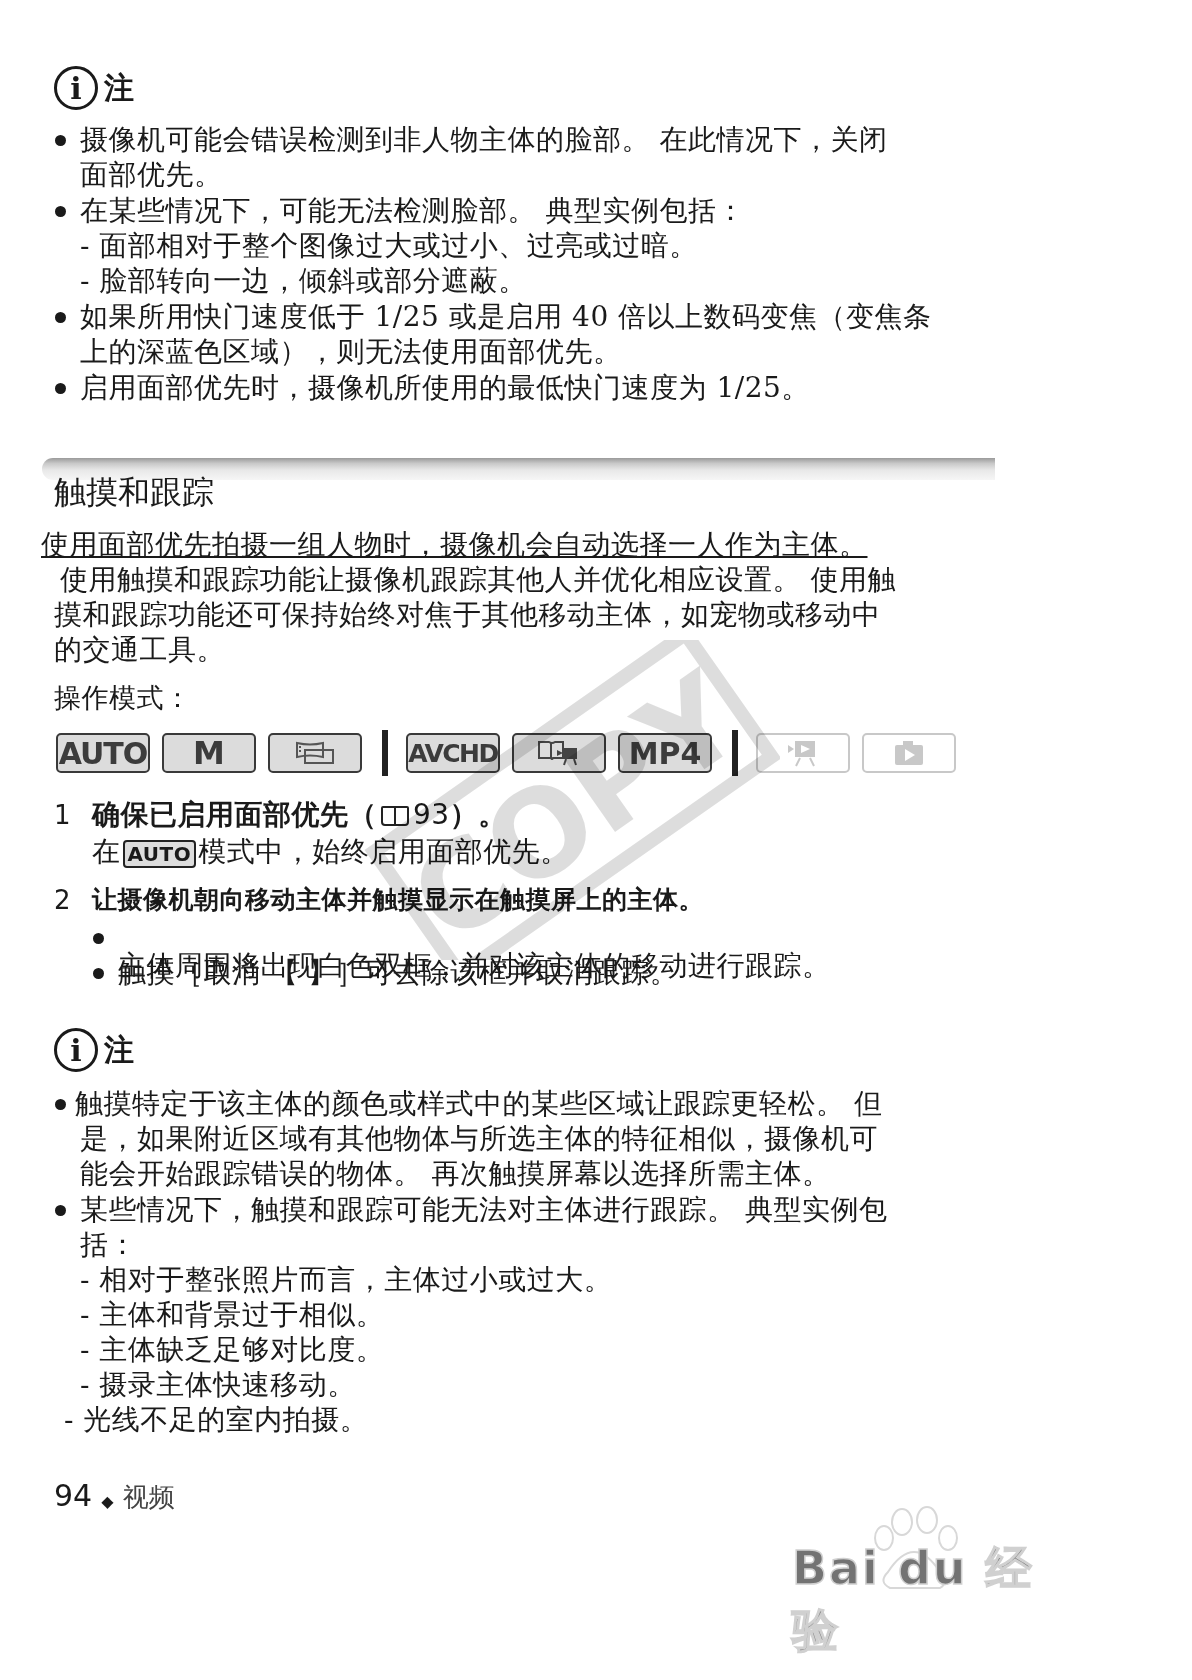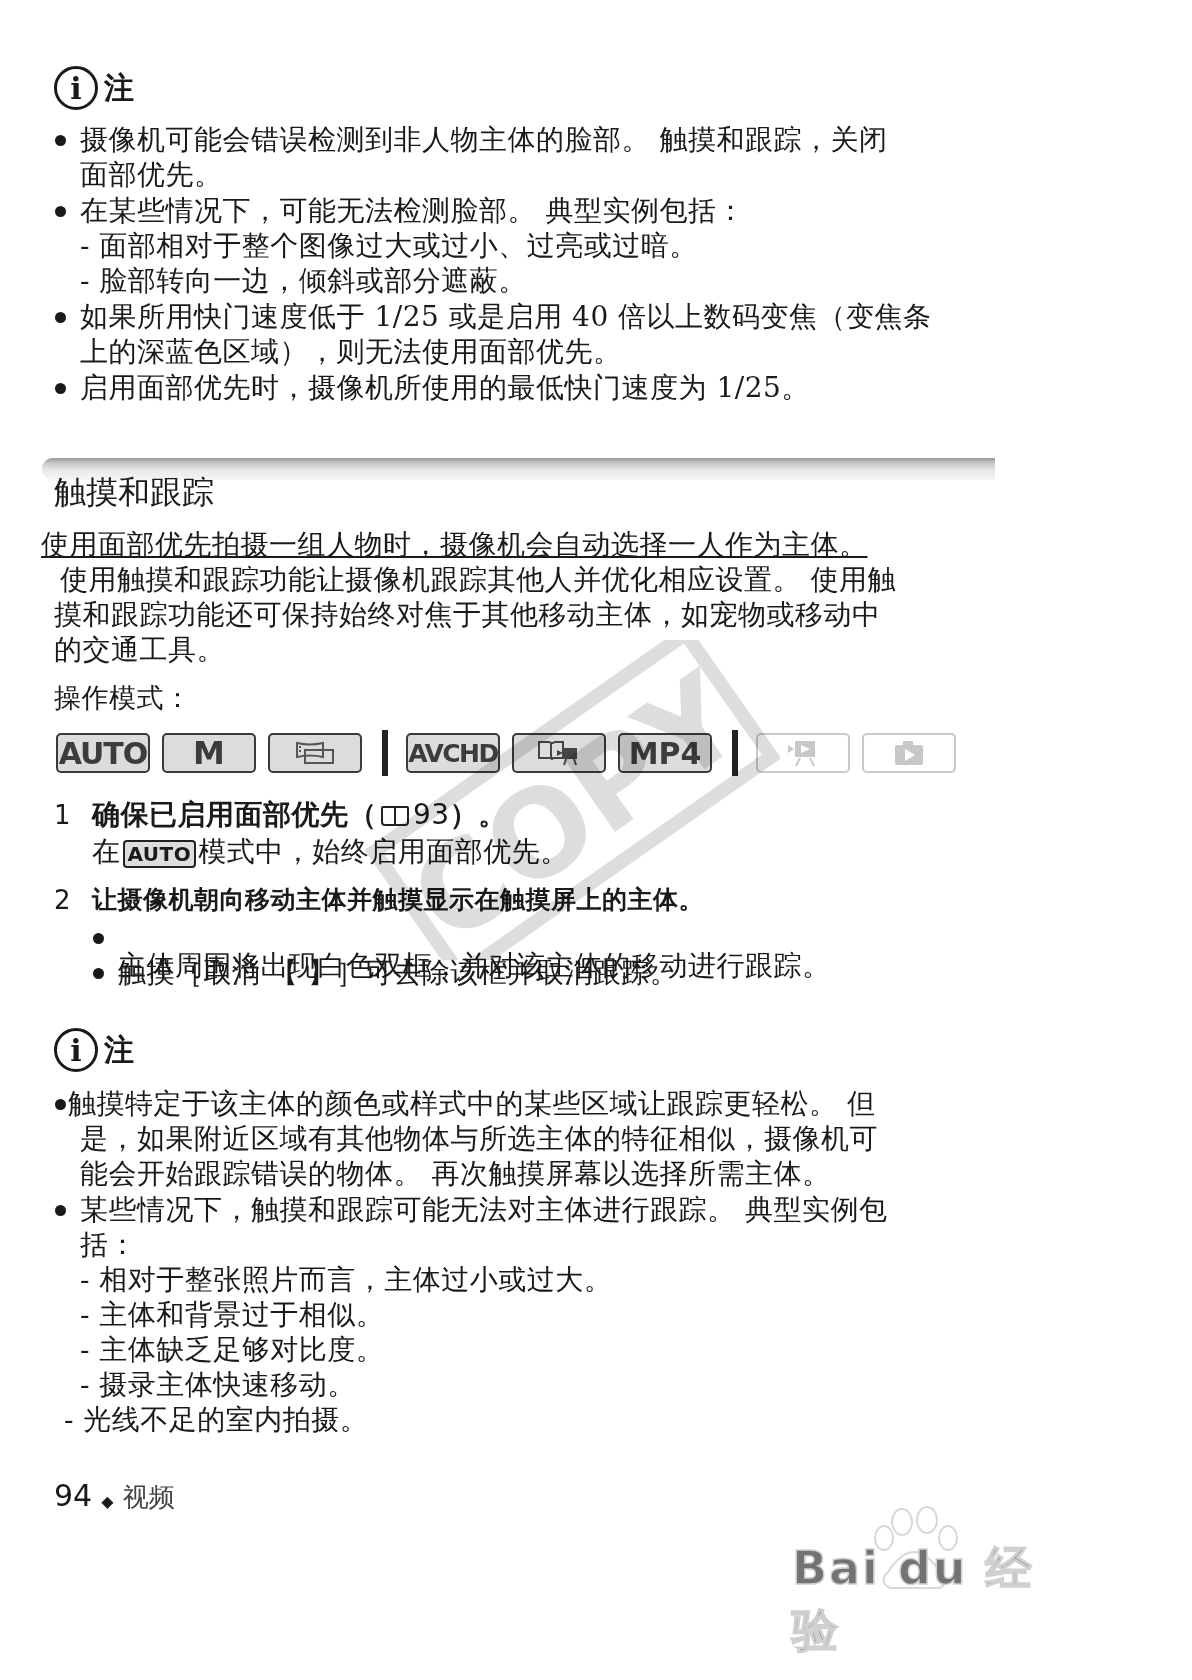--- a/index.html
+++ b/index.html
@@ -38,21 +38,21 @@
 </head>
 <body>
 
 <div class="note-head" style="top:66px;">
   <div class="info-icon">i</div>
   <span class="note-label">注</span>
 </div>
 
 <div>
   <div class="bullet" style="left:55px;top:135px;"></div>
-  <div class="line" style="left:80px;top:122px;">摄像机可能会错误检测到非人物主体的脸部。 触摸和跟踪，关闭</div>
+  <div class="line" style="left:80px;top:122px;">摄像机可能会错误检测到非人物主体的脸部。 在此情况下，关闭</div>
   <div class="line" style="left:80px;top:157px;">面部优先。</div>
 
   <div class="bullet" style="left:55px;top:206px;"></div>
   <div class="line" style="left:80px;top:193px;">在某些情况下，可能无法检测脸部。 典型实例包括：</div>
   <div class="line" style="left:80px;top:228px;">- 面部相对于整个图像过大或过小、过亮或过暗。</div>
   <div class="line" style="left:80px;top:263px;">- 脸部转向一边，倾斜或部分遮蔽。</div>
 
   <div class="bullet" style="left:55px;top:312px;"></div>
   <div class="line" style="left:80px;top:299px;">如果所用快门速度低于 1/25 或是启用 40 倍以上数码变焦（变焦条</div>
   <div class="line" style="left:80px;top:334px;">上的深蓝色区域），则无法使用面部优先。</div>
@@ -143,21 +143,21 @@
   <div class="line" style="left:118px;top:955px;">触摸［取消 【 】］可去除该框并取消跟踪。</div>
 </div>
 
 <div class="note-head" style="top:1028px;">
   <div class="info-icon">i</div>
   <span class="note-label">注</span>
 </div>
 
 <div>
   <div class="bullet" style="left:55px;top:1099px;"></div>
-  <div class="line" style="left:68px;top:1086px;">触摸特定于该主体的颜色或样式中的某些区域让跟踪更轻松。 但</div>
+  <div class="line" style="left:75px;top:1086px;">触摸特定于该主体的颜色或样式中的某些区域让跟踪更轻松。 但</div>
   <div class="line" style="left:80px;top:1121px;">是，如果附近区域有其他物体与所选主体的特征相似，摄像机可</div>
   <div class="line" style="left:80px;top:1156px;">能会开始跟踪错误的物体。 再次触摸屏幕以选择所需主体。</div>
 
   <div class="bullet" style="left:55px;top:1205px;"></div>
   <div class="line" style="left:80px;top:1192px;">某些情况下，触摸和跟踪可能无法对主体进行跟踪。 典型实例包</div>
   <div class="line" style="left:80px;top:1227px;">括：</div>
   <div class="line" style="left:80px;top:1262px;">- 相对于整张照片而言，主体过小或过大。</div>
   <div class="line" style="left:80px;top:1297px;">- 主体和背景过于相似。</div>
   <div class="line" style="left:80px;top:1332px;">- 主体缺乏足够对比度。</div>
   <div class="line" style="left:80px;top:1367px;">- 摄录主体快速移动。</div>

